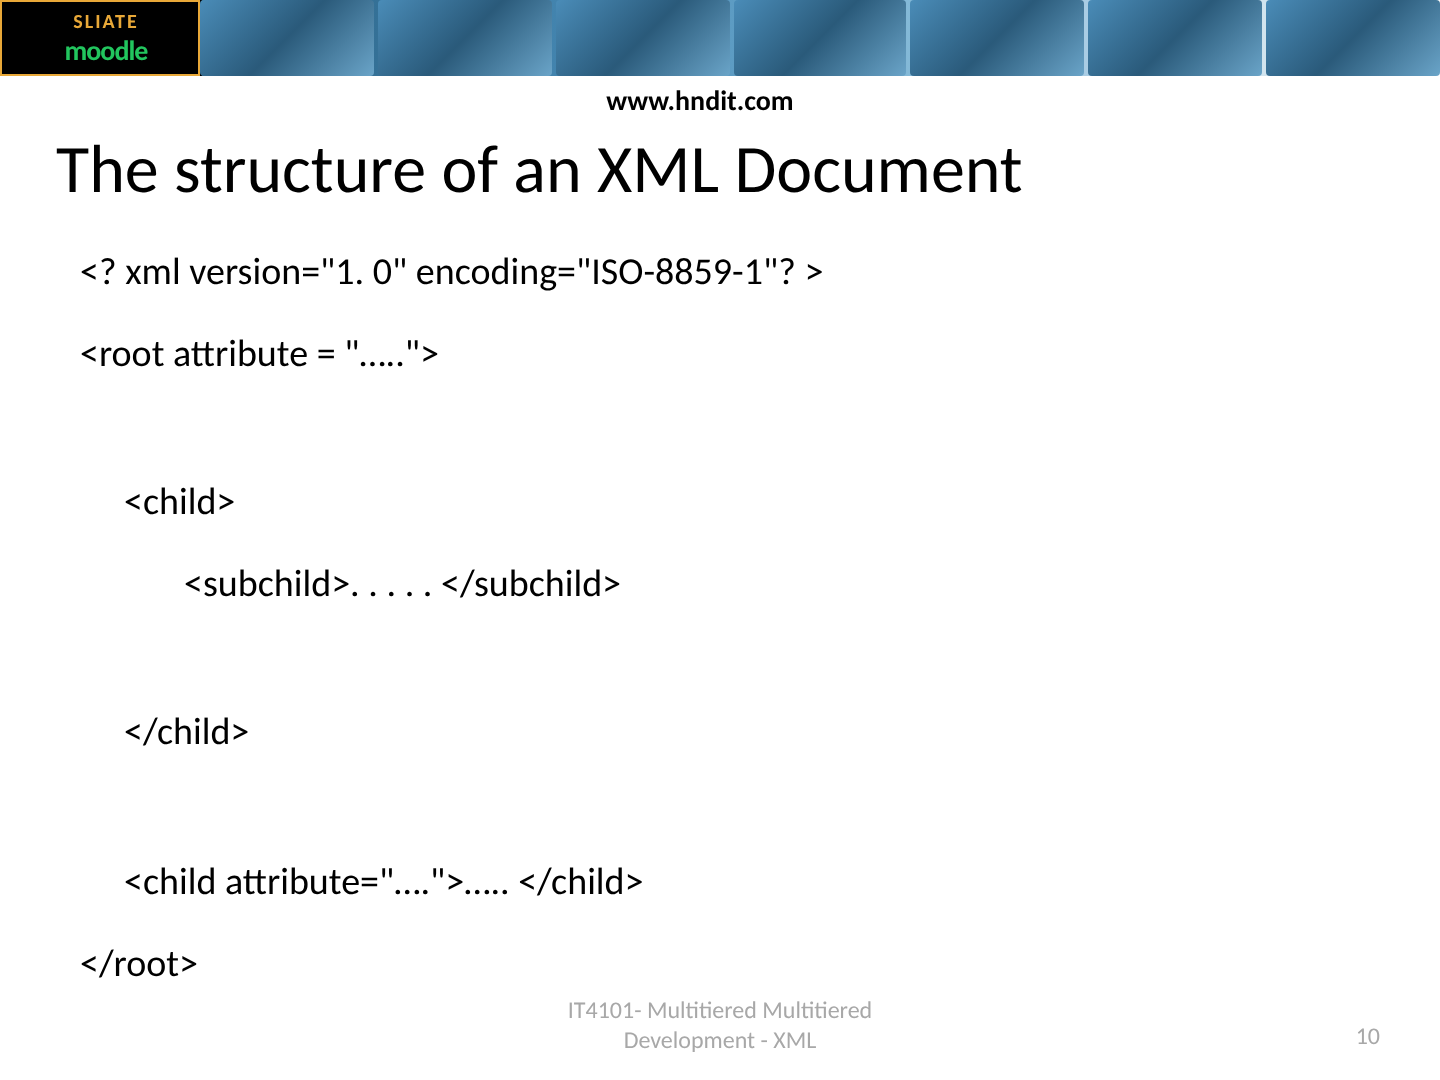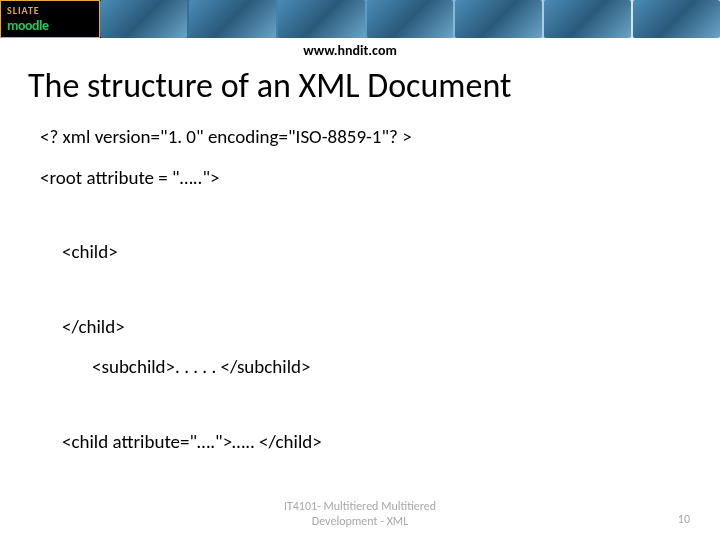--- a/index.html
+++ b/index.html
@@ -24,20 +24,21 @@
     }
     .logo-box {
       width: 100px;
       height: 38px;
       background: #000;
       display: flex;
       flex-direction: column;
       justify-content: center;
       padding-left: 6px;
       border: 1px solid #e8a838;
+      text-align: center;
     }
     .logo-top {
       color: #e8a838;
       font-size: 10px;
       font-weight: bold;
       letter-spacing: 1px;
     }
     .logo-bottom {
       color: #22c55e;
       font-size: 14px;
@@ -131,23 +132,24 @@
 </div>
 
 <div class="url-line">www.hndit.com</div>
 
 <h1 class="title">The structure of an XML Document</h1>
 
 <div class="content">
   <div class="code-line">&lt;? xml version="1. 0" encoding="ISO-8859-1"? &gt;</div>
   <div class="code-line">&lt;root  attribute = "….."&gt;</div>
   <div class="code-line indent-1">&lt;child&gt;</div>
+  <div class="code-line indent-2">&lt;subchild&gt;. . . . . &lt;/subchild&gt;</div>
   <div class="code-line indent-1">&lt;/child&gt;</div>
-  <div class="code-line indent-2">&lt;subchild&gt;. . . . . &lt;/subchild&gt;</div>
   <div class="code-line indent-1">&lt;child attribute="…."&gt;….. &lt;/child&gt;</div>
+  <div class="code-line">&lt;/root&gt;</div>
 </div>
 
 <div class="footer">
   <div class="footer-text">
     <span>IT4101- Multitiered Multitiered</span><br>
     <span>Development - XML</span>
   </div>
 </div>
 <div class="page-number">10</div>
 

